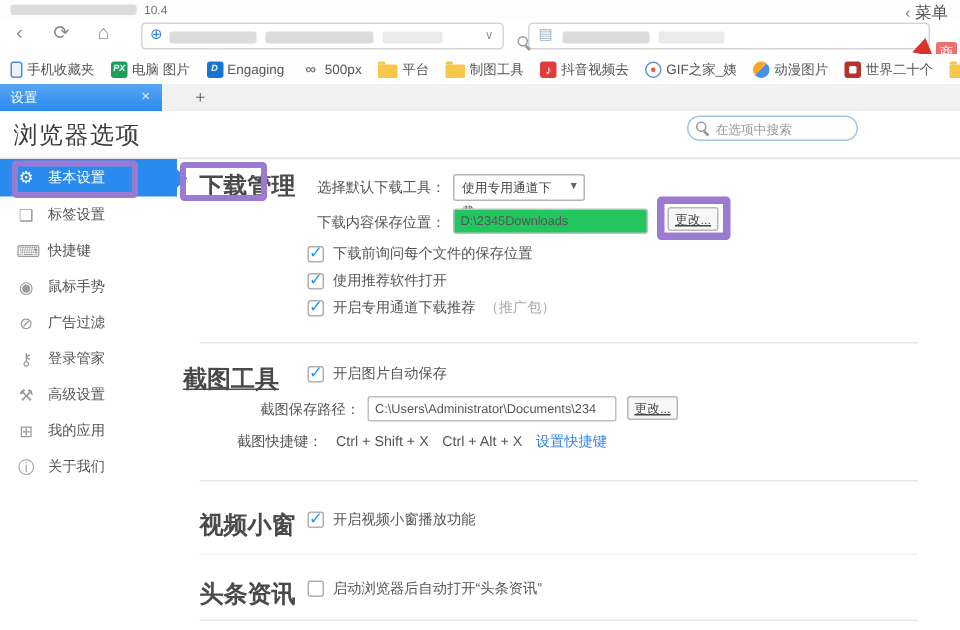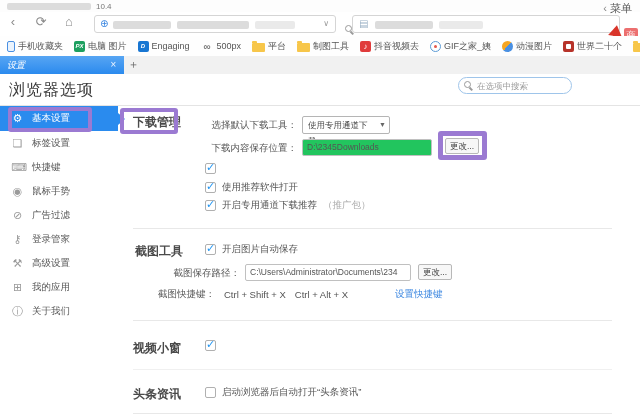--- a/index.html
+++ b/index.html
@@ -47,56 +47,56 @@
   .ic-world::after { content:""; position:absolute; left:3px; top:3px; width:5px; height:5px; background:#fff; border-radius:1px; }
   .ic-inf { color:#7a7a7a; font-weight:bold; font-size:10px; line-height:11px; text-align:center; width:13px; }
   .ic-folder { width:13px; height:9px; background:#f7c64a; border-radius:1px; margin-top:2px; position:relative; }
   .ic-folder::before { content:""; position:absolute; left:0; top:-2px; width:5px; height:2px; background:#f7c64a; border-radius:1px 1px 0 0; }
   .ic-compass { border:1.4px solid #5b9bd5; border-radius:50%; background:#fff; }
   .ic-compass::after { content:""; position:absolute; left:3px; top:3px; width:3px; height:3px; background:#e2574c; border-radius:50%; }
   .ic-pin { border-radius:50%; background:linear-gradient(135deg,#f6a623 50%,#4a90e2 50%); }
 
   
   .tabbar { position:absolute; left:0; top:56px; width:640px; height:18px; background:#f1f1f1; }
-  .tab-active { position:absolute; left:0; top:0; width:124px; height:18px; background:linear-gradient(180deg,#57a5f3,#2b8aee); color:#fff; font-size:9px; line-height:18px; padding-left:7px; cursor:pointer;font-style:italic; }
+  .tab-active { position:absolute; left:0; top:0; width:108px; height:18px; background:linear-gradient(180deg,#57a5f3,#2b8aee); color:#fff; font-size:9px; line-height:18px; padding-left:7px; cursor:pointer; }
   .tab-close { position:absolute; right:8px; top:0; font-size:10px; color:#eaf3ff; cursor:pointer; }
   .tab-new { position:absolute; left:128px; top:1px; font-size:11px; color:#666; cursor:pointer; }
 
   
   .page { position:absolute; left:0; top:74px; width:640px; height:346px; background:#fff; }
   .page-title { position:absolute; left:9px; top:6px; font-size:16px; color:#3c3c3c; letter-spacing:1px; }
   .opt-search { position:absolute; left:458px; top:3px; width:114px; height:17px; border:1px solid #9fc5ea; border-radius:9px; font-size:8.5px; color:#555; padding:0 4px 0 18px; outline:none; font-family:inherit; }
   .opt-search::placeholder { color:#9a9a9a; }
   .opt-mag { position:absolute; left:464px; top:7px; }
   .hdr-divider { position:absolute; left:0; top:31px; width:640px; height:1px; background:#e4e4e4; }
 
   
   .sidebar { position:absolute; left:0; top:32px; width:118px; }
   .side-item { position:relative; height:24px; display:flex; align-items:center; gap:8px; padding-left:11px; font-size:9.5px; color:#555; cursor:pointer; }
   .side-item .glyph { font-size:11px; color:#9a9a9a; width:13px; text-align:center; }
   .side-item.active { background:#2a8bee; color:#fff; height:25px; }
   .side-item.active .glyph { color:#fff; }
   .side-item.active::after { content:""; position:absolute; right:-7px; top:50%; margin-top:-6px; border-top:6px solid transparent; border-bottom:6px solid transparent; border-left:7px solid #2a8bee; }
 
   
-  .sec-title { position:absolute; font-size:12px; font-weight:bold; color:#4a4a4a; }
+  .sec-title { position:absolute; font-size:16px; font-weight:bold; color:#4a4a4a; }
   .form-label { position:absolute; font-size:9.5px; color:#555; text-align:right; width:150px; }
   .select { position:absolute; height:18px; border:1px solid #b5b5b5; border-radius:2px; background:#fff; font-size:8.5px; color:#444; line-height:16px; padding:0 14px 0 5px; cursor:pointer; }
   .select .arr { position:absolute; right:3px; top:0; font-size:7px; color:#666; line-height:16px; }
   .tfield { position:absolute; height:17px; border:1px solid #c0c0c0; border-radius:2px; font-size:8.5px; color:#555; line-height:15px; padding:0 4px; overflow:hidden; white-space:nowrap; }
   .tfield.gray { background:#22c55e; }
-  .btn { position:absolute; height:16px; background:#f7f7f7; border:1px solid #b8b8b8; border-radius:2px; font-size:8.5px; color:#444; text-align:center; line-height:14px; cursor:pointer; }
+  .btn { position:absolute; height:16px; background:#f7f7f7; border:1px solid #b8b8b8; border-radius:2px; font-size:8.5px; color:#444; text-align:center; line-height:14px; cursor:pointer;text-decoration:underline; }
   .cb-row { position:absolute; display:flex; align-items:center; gap:6px; }
   .cb { width:11px; height:11px; border:1px solid #b0b0b0; border-radius:2px; background:#fff; position:relative; cursor:pointer; flex:0 0 auto; }
   .cb .ck { position:absolute; left:0px; top:-3px; font-size:11px; color:#2196f3; }
   .cb-label { font-size:9.5px; color:#555; white-space:nowrap; }
   .note { font-size:9.5px; color:#aaa; }
   .divider { position:absolute; left:133px; width:479px; height:1px; background:#e8e8e8; }
   .hotkey-row { position:absolute; display:flex; gap:9px; font-size:9.5px; color:#555; align-items:center; }
-  .link { color:#3a86e0; cursor:pointer;margin-left:38px; }
+  .link { color:#3a86e0; cursor:pointer; }
 
   
   .anno { position:absolute; border:4px solid #9b7ad2; border-radius:3px; pointer-events:none; }
   .anno.thick { border-width:5px; }
 </style>
 </head>
 <body>
 
 <div class="screen">
 
@@ -244,38 +244,39 @@
     </div>
 
     <div class="form-label" style="left:147px;top:68px;">下载内容保存位置：</div>
     <div class="tfield gray" style="left:302px;top:65px;width:130px;">D:\2345Downloads</div>
     <div class="btn" style="left:445px;top:64px;width:34px;">更改...</div>
 
     <div class="cb-row" style="left:205px;top:89px;">
       <span class="cb">
           <span class="ck">✓</span>
         </span>
+      <span class="cb-label">下载前询问每个文件的保存位置</span>
     </div>
     <div class="cb-row" style="left:205px;top:107px;">
       <span class="cb">
           <span class="ck">✓</span>
         </span>
       <span class="cb-label">使用推荐软件打开</span>
     </div>
     <div class="cb-row" style="left:205px;top:125px;">
       <span class="cb">
           <span class="ck">✓</span>
         </span>
       <span class="cb-label">开启专用通道下载推荐</span>
       <span class="note">（推广包）</span>
     </div>
 
     <div class="divider" style="top:154px;"></div>
 
-    <div class="sec-title" style="left:135px;top:169px;">截图工具</div>
+    <div class="sec-title" style="left:122px;top:169px;text-decoration:underline;">截图工具</div>
 
     <div class="cb-row" style="left:205px;top:169px;">
       <span class="cb">
           <span class="ck">✓</span>
         </span>
       <span class="cb-label">开启图片自动保存</span>
     </div>
 
     <div class="form-label" style="left:90px;top:193px;">截图保存路径：</div>
     <div class="tfield" style="left:245px;top:190px;width:166px;">C:\Users\Administrator\Documents\234</div>
@@ -288,20 +289,21 @@
       <span class="link">设置快捷键</span>
     </div>
 
     <div class="divider" style="top:246px;"></div>
 
     <div class="sec-title" style="left:133px;top:266px;">视频小窗</div>
     <div class="cb-row" style="left:205px;top:266px;">
       <span class="cb">
           <span class="ck">✓</span>
         </span>
+      <span class="cb-label">开启视频小窗播放功能</span>
     </div>
 
     <div class="divider" style="top:295px;background:#f0f0f0;"></div>
 
     <div class="sec-title" style="left:133px;top:312px;">头条资讯</div>
     <div class="cb-row" style="left:205px;top:312px;">
       <span class="cb"></span>
       <span class="cb-label">启动浏览器后自动打开“头条资讯”</span>
     </div>
 

